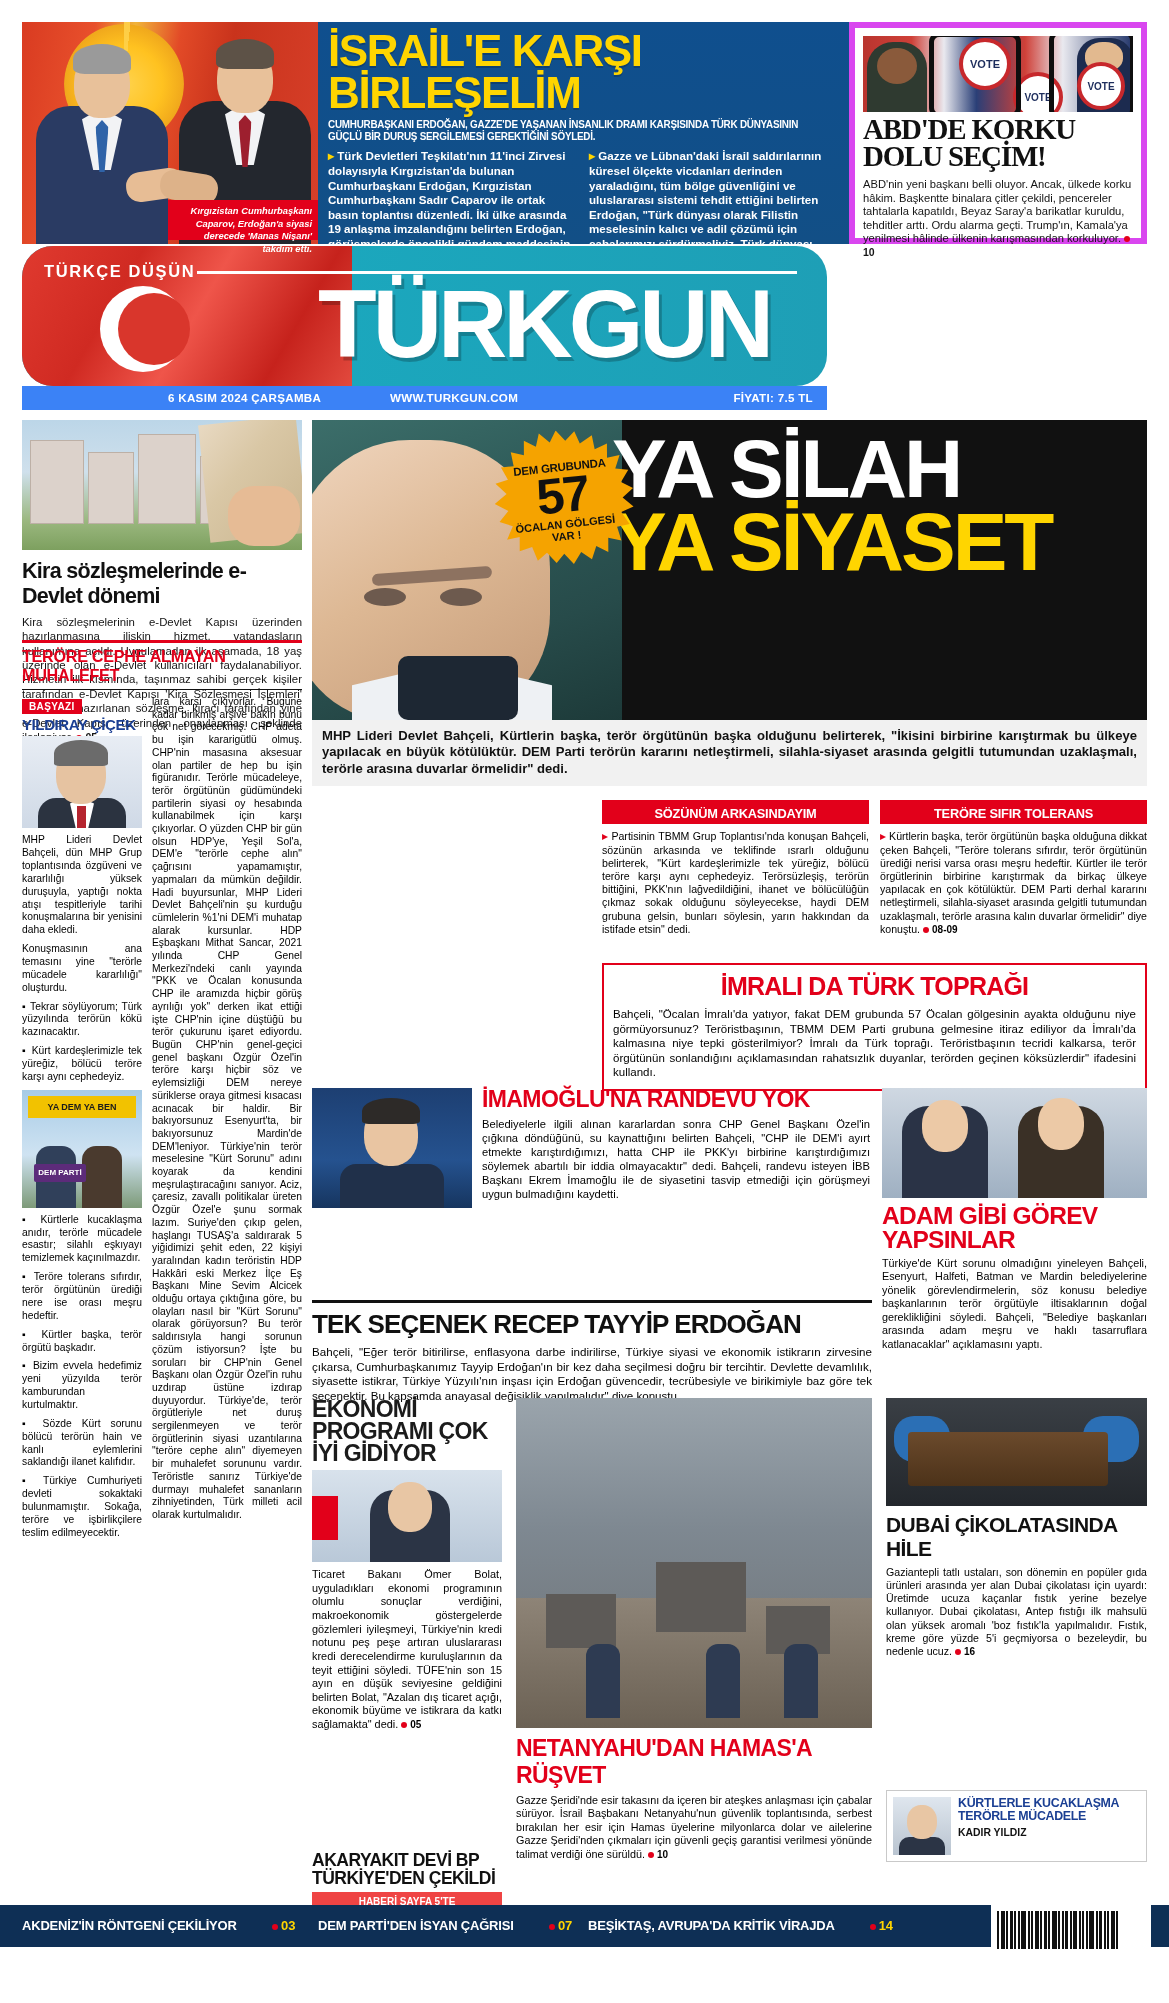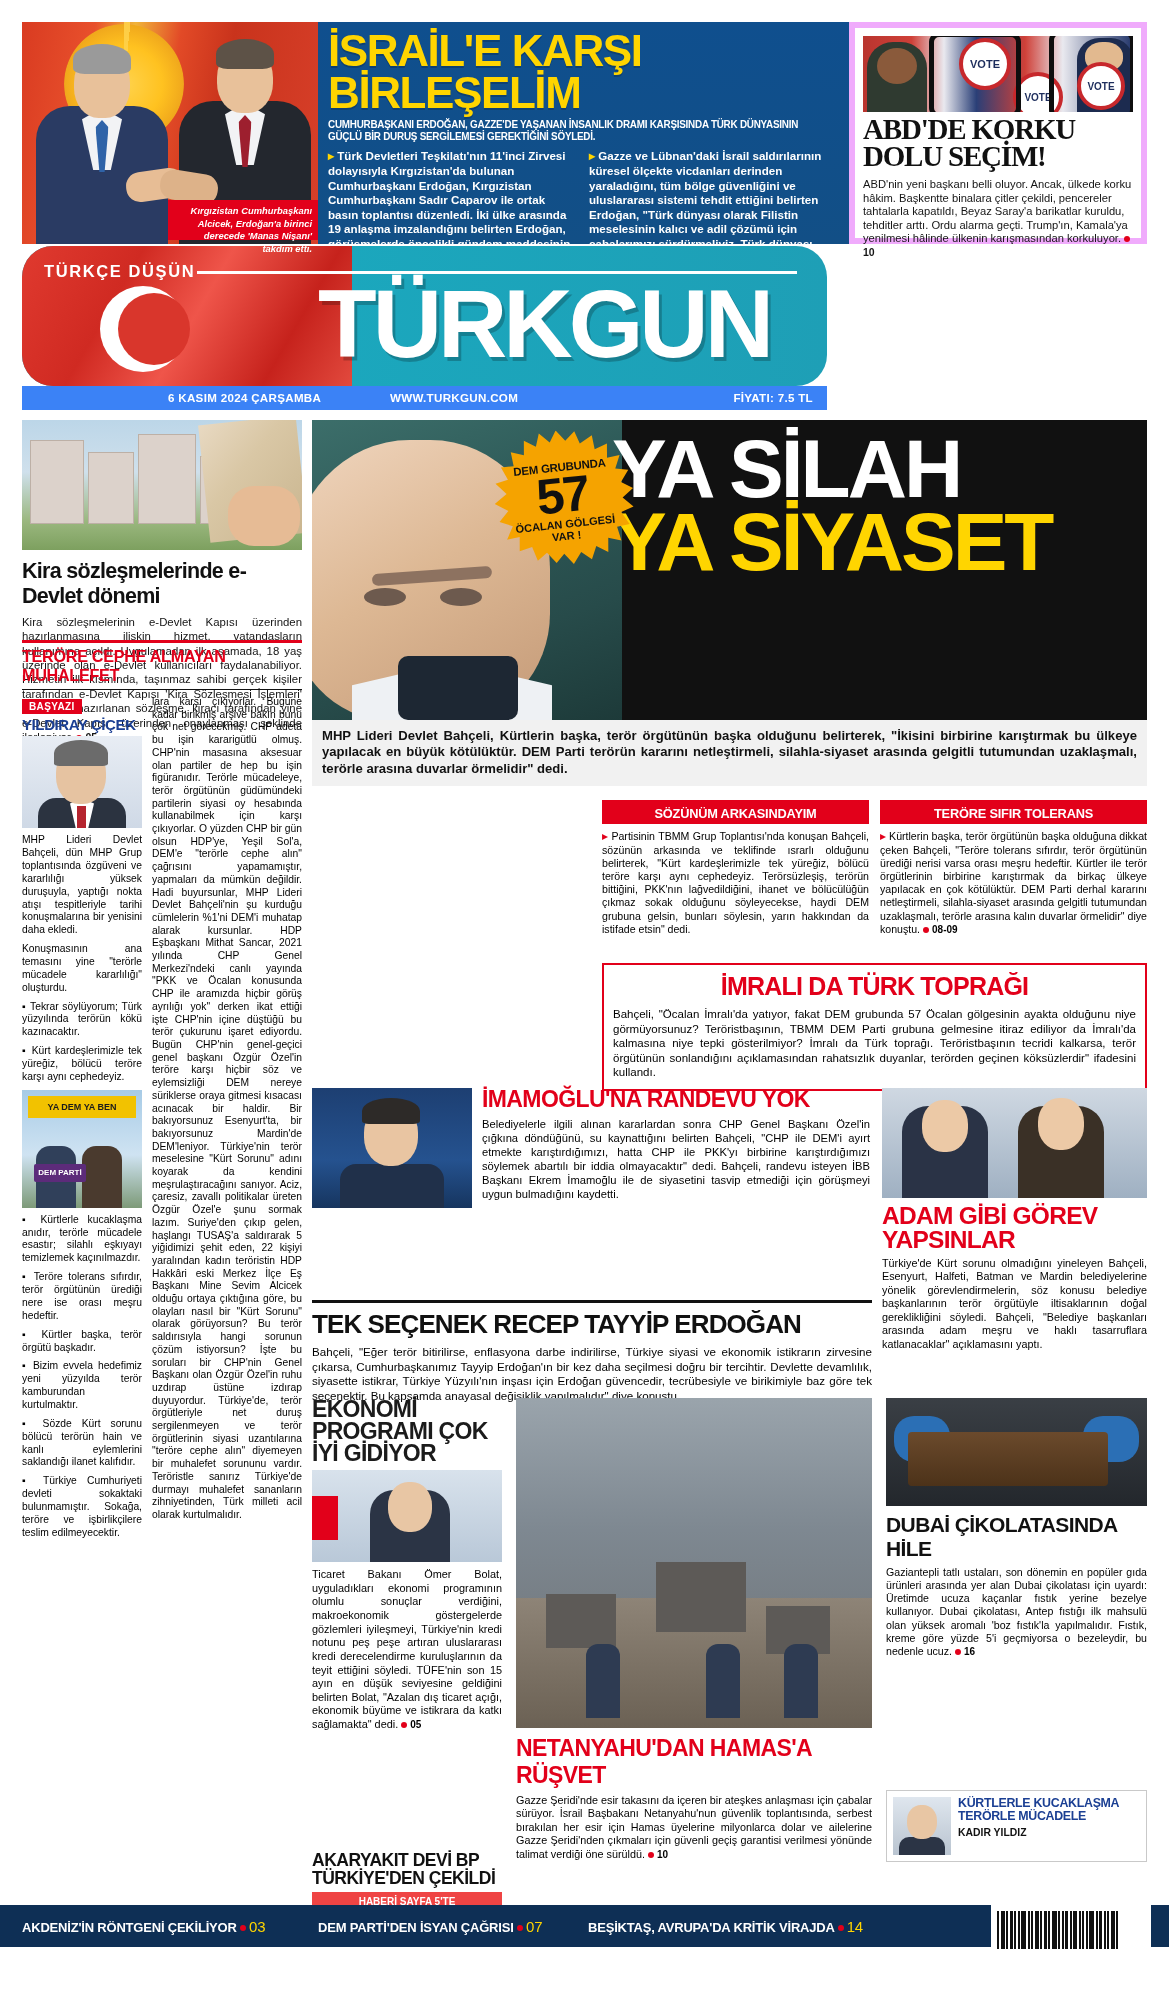--- a/index.html
+++ b/index.html
@@ -76,21 +76,21 @@
   #lead-kicker{
     font-size:10.2px; font-weight:800; margin-top:5px; line-height:1.15;
     letter-spacing:-.25px; transform:scaleX(.97); transform-origin:left center;
   }
   #lead-cols{ display:flex; gap:12px; margin-top:6px; }
   #lead-cols .col{ width:249px; font-size:11.6px; line-height:1.26; font-weight:700; }
   .arrow-y{ color:#ffd500; font-size:12px; }
   .pg{ color:#ffd500; font-weight:900; font-size:11px; }
 
   #abd-box{
-    left:827px; top:0; width:298px; height:222px; background:#f0abfc;
+    left:827px; top:0; width:298px; height:222px; background:#d946ef;
     padding:6px; 
   }
   #abd-inner{ background:#fff; width:100%; height:100%; position:relative; }
   #abd-photo{
     position:absolute; left:8px; top:8px; width:270px; height:76px; overflow:hidden;
     background:linear-gradient(90deg,#b9352f 0%,#cf4038 18%,#e9e9ef 30%,#2a3f77 42%,#cf4038 60%,#e9e9ef 74%,#22356a 100%);
   }
   .vote-badge{
     position:absolute; border-radius:50%; background:#fff; border:4px solid #c7282c;
     color:#1d2d5c; font-weight:900; display:flex; align-items:center; justify-content:center;
@@ -290,21 +290,21 @@
   #kurtler .ph{ float:left; width:58px;height:58px;margin-right:7px; position:relative; overflow:hidden;
                 background:linear-gradient(180deg,#dfe6ee 0%,#b9c4d0 100%);}
   #kurtler .ph .h{ position:absolute; left:14px;top:8px;width:30px;height:34px;background:#e8c6a4;border-radius:46%;}
   #kurtler .ph .s{ position:absolute; left:6px;top:40px;width:46px;height:20px;background:#2b3445;border-radius:10px 10px 0 0;}
   #kurtler h5{ font-size:12.4px; font-weight:800; color:#1b3f93; line-height:1.05; letter-spacing:-.3px;}
   #kurtler .nm{ margin-top:4px; font-size:10.4px; font-weight:800; color:#111;}
 
   
   #bottom{ left:0; top:1905px; width:1169px; height:42px; background:#0e2f55; color:#fff; }
   #bottom .itm{ position:absolute; top:13px; font-size:13px; font-weight:800; letter-spacing:-.2px;}
-  #bottom .n{ color:#ffd500; font-size:15px; font-weight:400;}
+  #bottom .n{ color:#ffd500; font-size:13px; font-weight:700;margin-left:32px;}
   #barcode{ position:absolute; right:18px; top:1900px; width:160px; height:52px; background:#fff;
             display:flex; align-items:flex-end; gap:1.5px; padding:4px 6px 3px 6px; z-index:9;}
   #barcode i{ display:block; width:2px; height:38px; background:#111; }
 </style>
 </head>
 <body>
 
 <div class="page">
 
   <div class="abs" id="top-banner">
@@ -324,21 +324,21 @@
         <div class="fig-tie"></div>
         <div class="fig-head"></div>
         <div class="fig-hair dark"></div>
       </div>
       <div class="handshake">
         <div class="h1"></div>
           <div class="h2"></div>
       </div>
     </div>
 
-    <div class="abs cutline">Kırgızistan Cumhurbaşkanı Alcicek, Erdoğan'a birinci derecede 'Manas Nişanı' takdim etti.</div>
+    <div class="abs cutline">Kırgızistan Cumhurbaşkanı Caparov, Erdoğan'a siyasi derecede 'Manas Nişanı' takdim etti.</div>
 
     <div class="abs" id="lead-story">
       <div id="lead-title">İSRAİL'E KARŞI BİRLEŞELİM</div>
       <div id="lead-kicker">CUMHURBAŞKANI ERDOĞAN, GAZZE'DE YAŞANAN İNSANLIK DRAMI KARŞISINDA TÜRK DÜNYASININ GÜÇLÜ BİR DURUŞ SERGİLEMESİ GEREKTİĞİNİ SÖYLEDİ.</div>
       <div id="lead-cols">
         <div class="col">
           <span class="arrow-y">▸</span>
           <span>Türk Devletleri Teşkilatı'nın 11'inci Zirvesi dolayısıyla Kırgızistan'da bulunan Cumhurbaşkanı Erdoğan, Kırgızistan Cumhurbaşkanı Sadır Caparov ile ortak basın toplantısı düzenledi. İki ülke arasında 19 anlaşma imzalandığını belirten Erdoğan, görüşmelerde öncelikli gündem maddesinin işgal edilmiş Filistin toprakları ve Lübnan'daki İsrail zulmü olduğunu söyledi.</span>
         </div>
         <div class="col">

